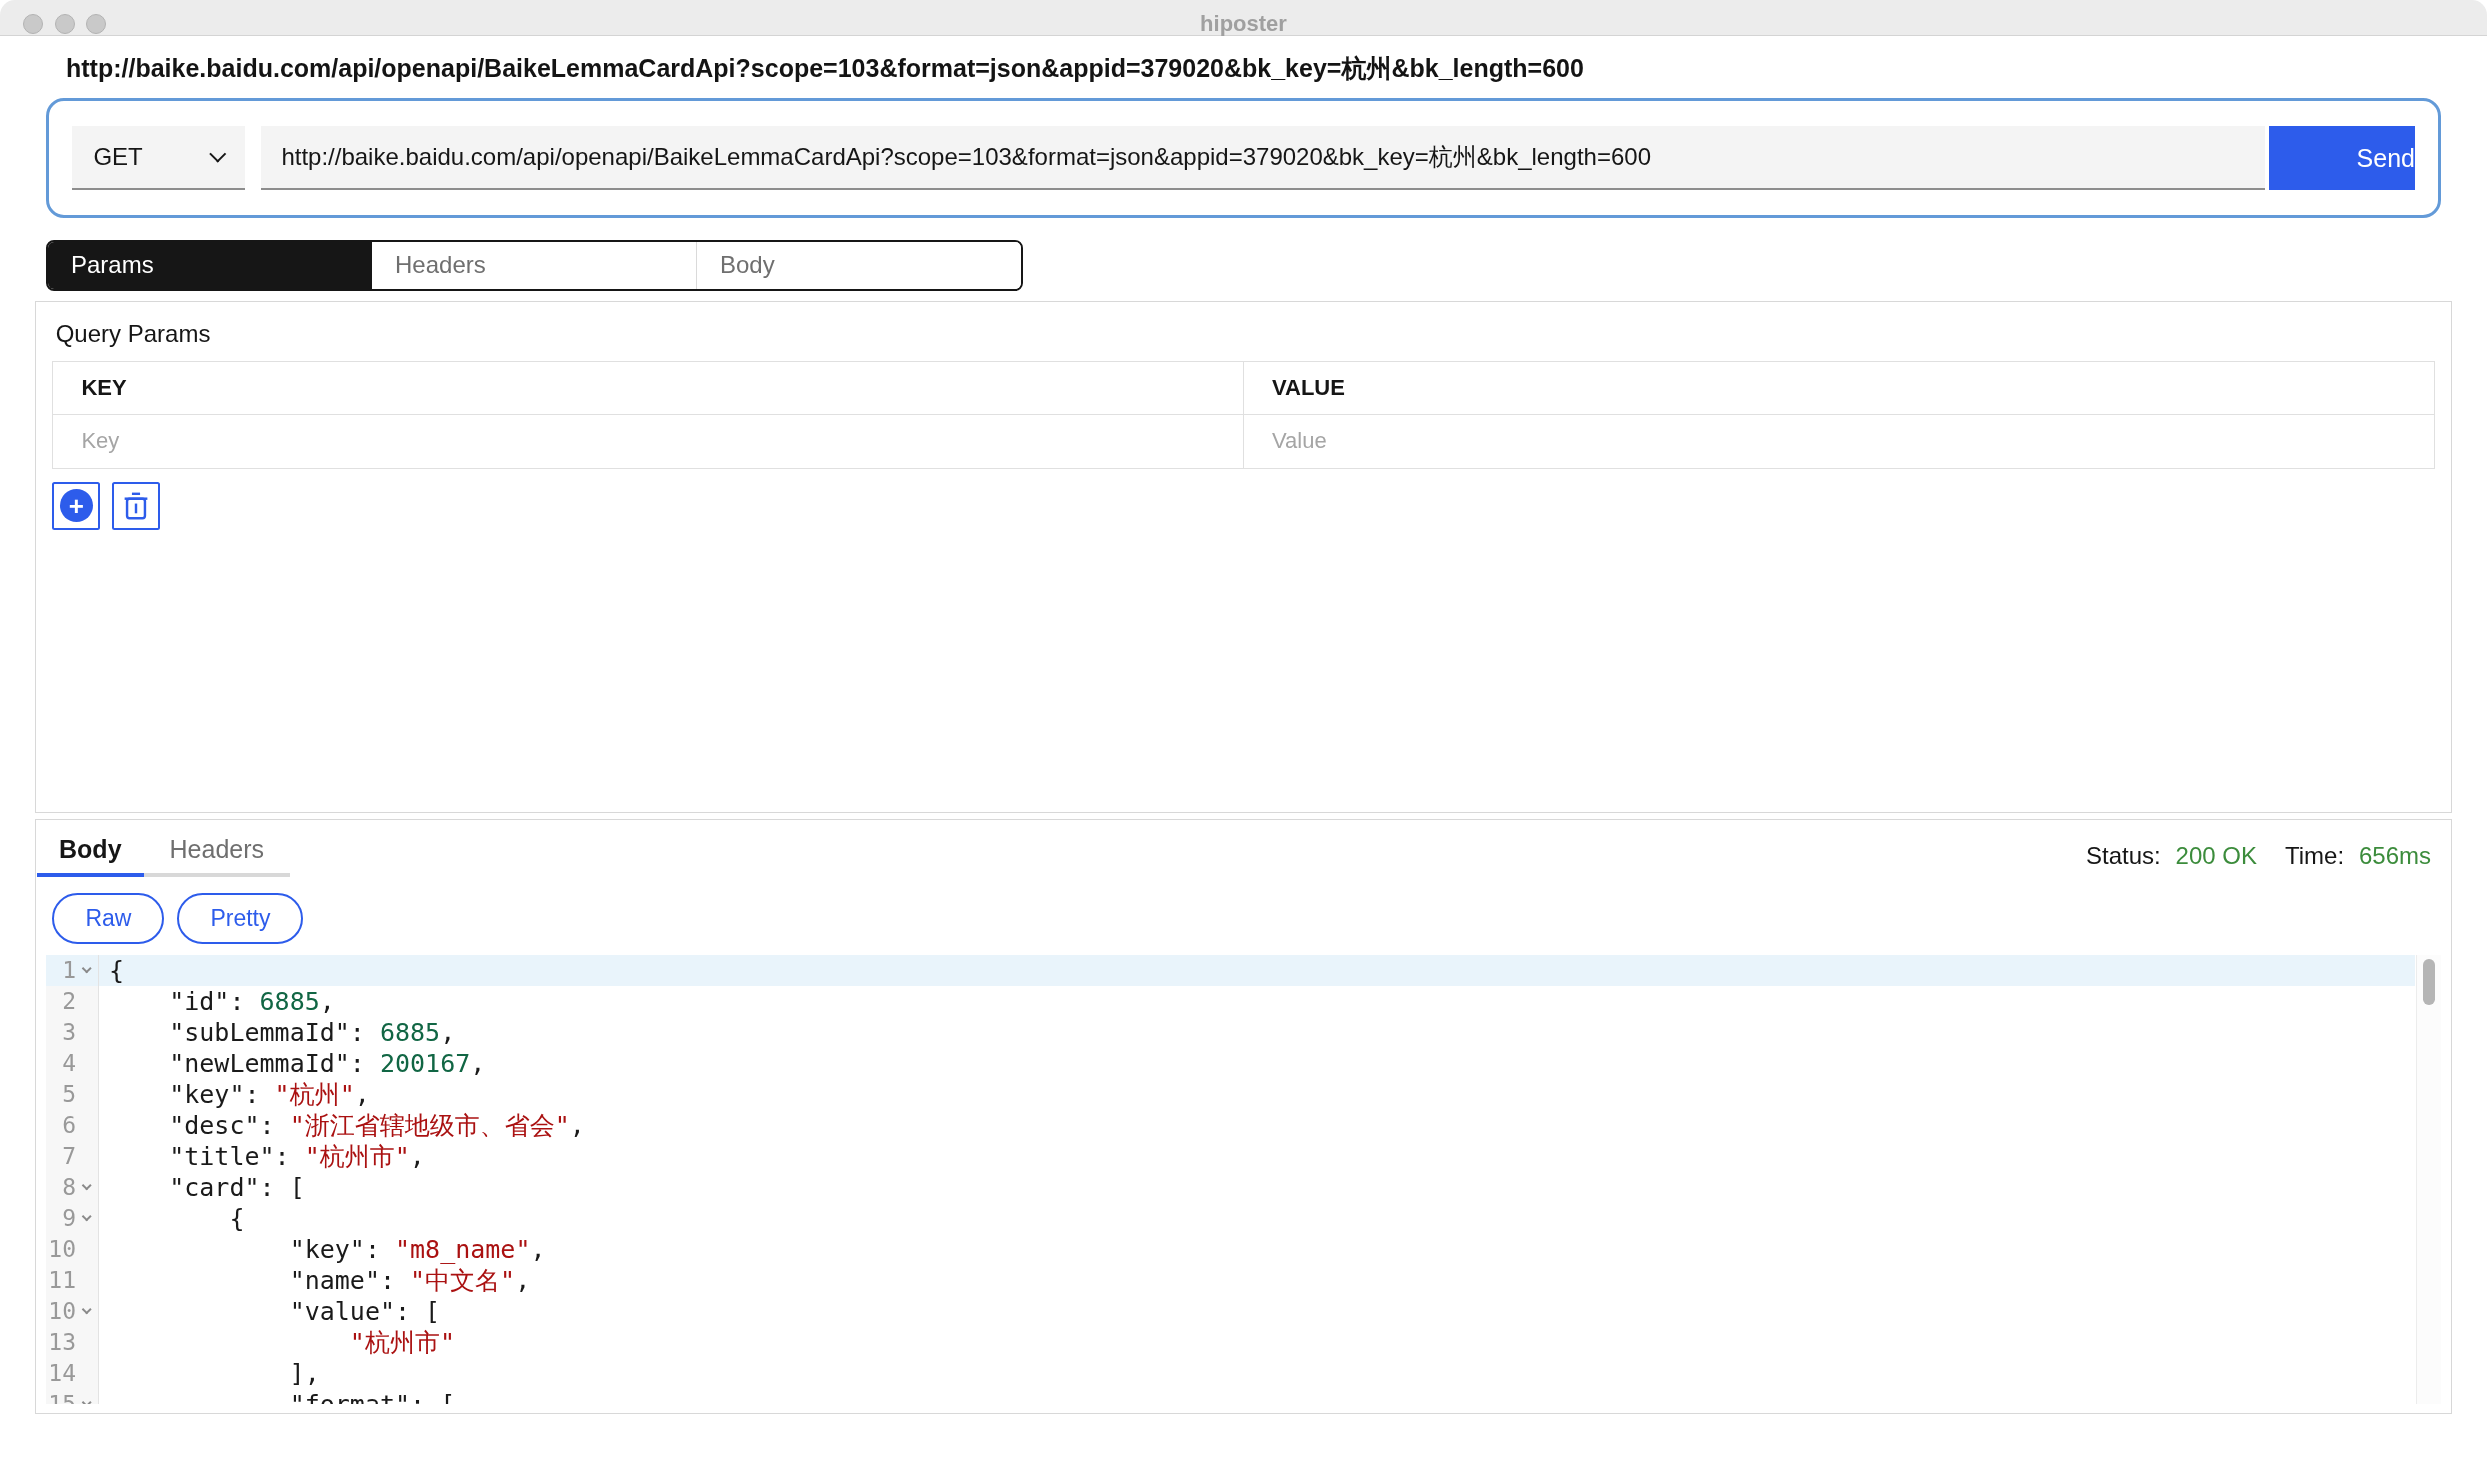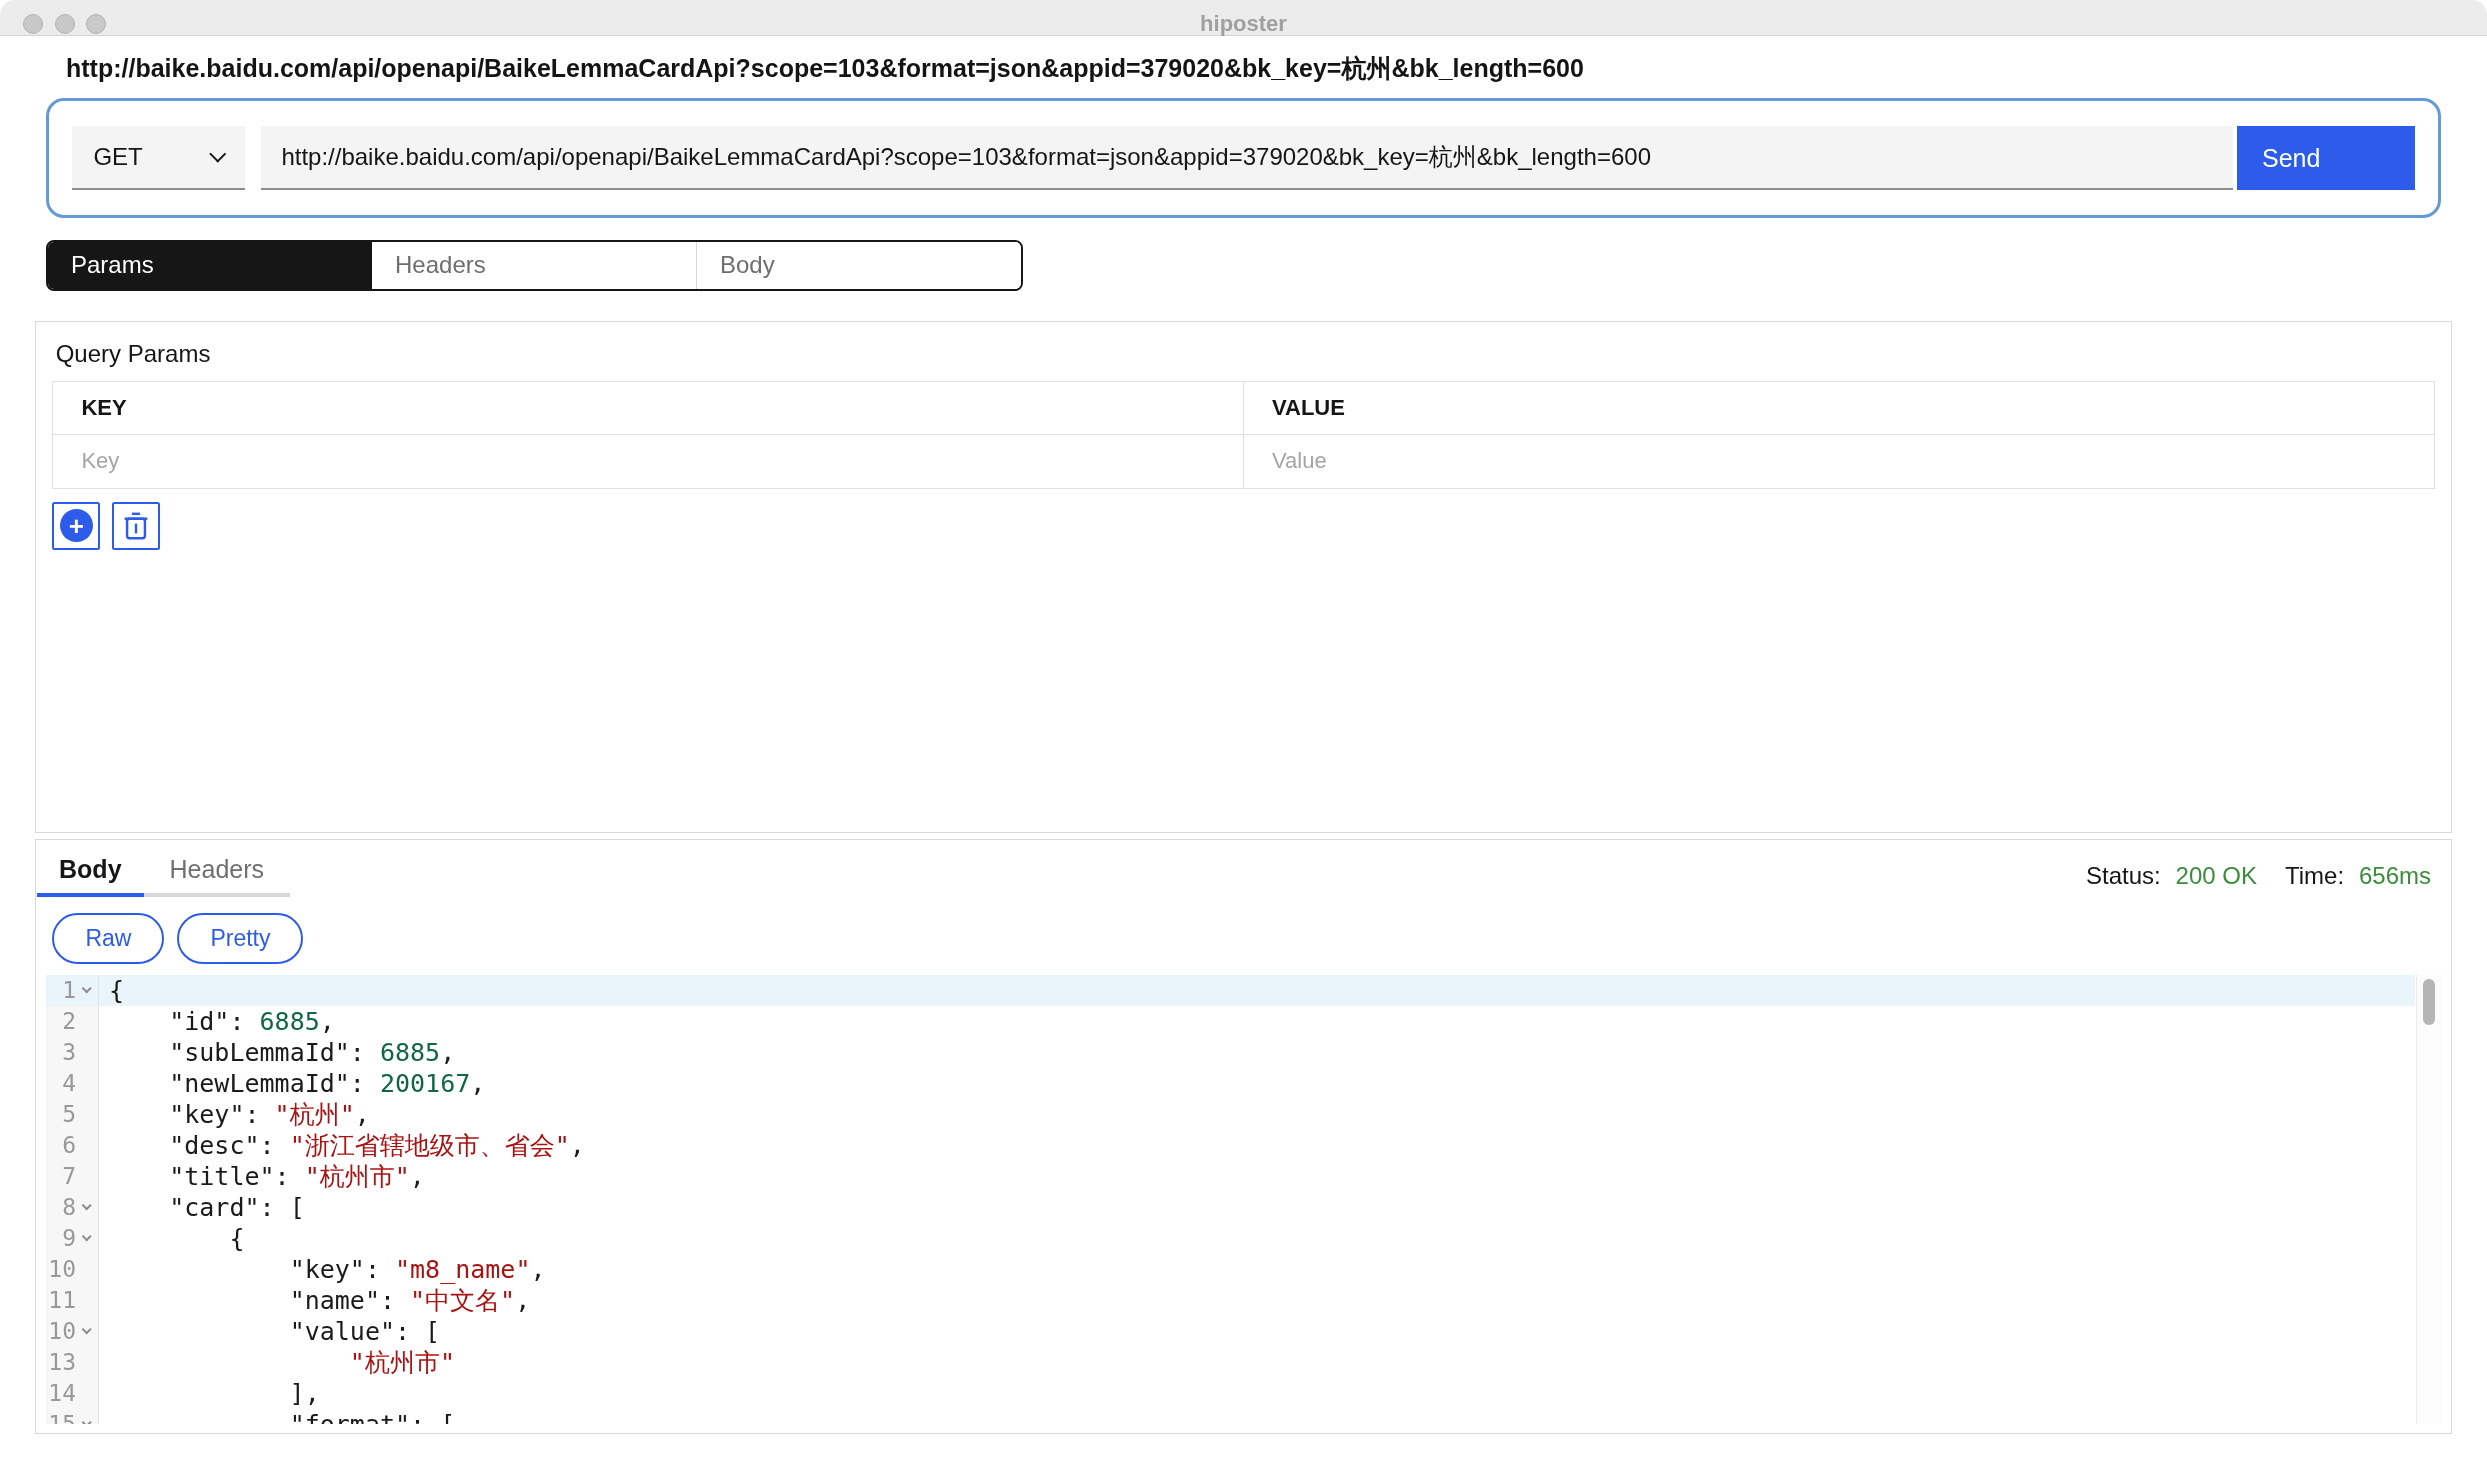--- a/index.html
+++ b/index.html
@@ -12,31 +12,31 @@
   .win-title { position: absolute; left: 0; right: 0; top: 0; line-height: 48px; text-align: center; font-size: 22px; font-weight: 700; color: #a0a0a0; }
 
   
   .url-heading { margin: 16.4px 0 0 66px; font-size: 25px; font-weight: 700; color: #141414; }
 
   
   .request-bar { margin: 13px 46px 0; height: 120px; border: 3.3px solid #639ad8; border-radius: 18px; display: flex; align-items: center; padding: 0 23px; background: #fff; }
   .method-select { width: 173px; height: 64px; background: #f4f4f4; border-bottom: 2.5px solid #8d8d8d; display: flex; align-items: center; justify-content: space-between; padding: 0 21.4px; font-size: 24px; color: #161616; cursor: pointer; margin-right: 16.4px; flex: none; }
   .chevron-down { width: 11.5px; height: 11.5px; border-right: 2.5px solid #161616; border-bottom: 2.5px solid #161616; transform: rotate(45deg); margin-top: -6.6px; }
   .url-input { flex: 1; height: 64px; background: #f4f4f4; border: none; border-bottom: 2.5px solid #8d8d8d; padding: 0 20px; font-size: 24px; color: #161616; font-family: "Liberation Sans", sans-serif; outline: none; margin-right: 4.1px; }
-  .send-btn { width: 178px; height: 64px; background: #2d5ceb; color: #fff; border: none; font-size: 25px; text-align: left; padding-left: 25px; font-family: "Liberation Sans", sans-serif; cursor: pointer; flex: none; }
+  .send-btn { width: 146px; height: 64px; background: #2d5ceb; color: #fff; border: none; font-size: 25px; text-align: right; padding-left: 25px; font-family: "Liberation Sans", sans-serif; cursor: pointer; flex: none; }
 
   
   .req-tabs { margin: 21.4px 0 0 46px; width: 977px; height: 51px; border: 2.5px solid #161616; border-radius: 8px; display: flex; overflow: hidden; background: #fff; }
   .req-tab { flex: 1; line-height: 46px; padding-left: 23px; font-size: 24px; color: #6f6f6f; background: #fff; cursor: pointer; }
   .req-tab + .req-tab { border-left: 1.6px solid #dadada; }
   .req-tab.active { background: #161616; color: #fff; border-left: none; }
   .req-tab.active + .req-tab { border-left: none; }
 
   
-  .params-panel { margin: 30px 35px 0; height: 512px; border: 1.6px solid #d8d8d8; padding: 0 16.4px; background: #fff; }
+  .params-panel { margin: 10px 35px 0; height: 512px; border: 1.6px solid #d8d8d8; padding: 0 16.4px; background: #fff; }
   .qp-title { margin: 18px 0 13px 3.3px; font-size: 24px; color: #161616; }
   .qp-table { width: 100%; border-collapse: collapse; padding-left: 24px; }
   .qp-table th, .qp-table td { border: 1.6px solid #e0e0e0; width: 50%; }
   .qp-table th { height: 53px; text-align: left; padding-left: 28px; font-size: 22px; font-weight: 700; color: #161616; }
   .qp-table td { height: 54px; }
   .qp-input { width: 100%; height: 100%; border: none; outline: none; padding-left: 28px; font-size: 22px; color: #161616; font-family: "Liberation Sans", sans-serif; }
   .qp-input::placeholder { color: #a5a5a5; }
   .row-actions { margin-top: 13px; display: flex; gap: 11.5px; }
   .action-btn { width: 48px; height: 48px; border: 2.5px solid #2d5ceb; background: #fff; border-radius: 2.5px; display: flex; align-items: center; justify-content: center; cursor: pointer; }
   .plus-circle { width: 33px; height: 33px; border-radius: 50%; background: #2d5ceb; color: #fff; display: flex; align-items: center; justify-content: center; font-size: 26px; font-weight: 700; line-height: 1; }

